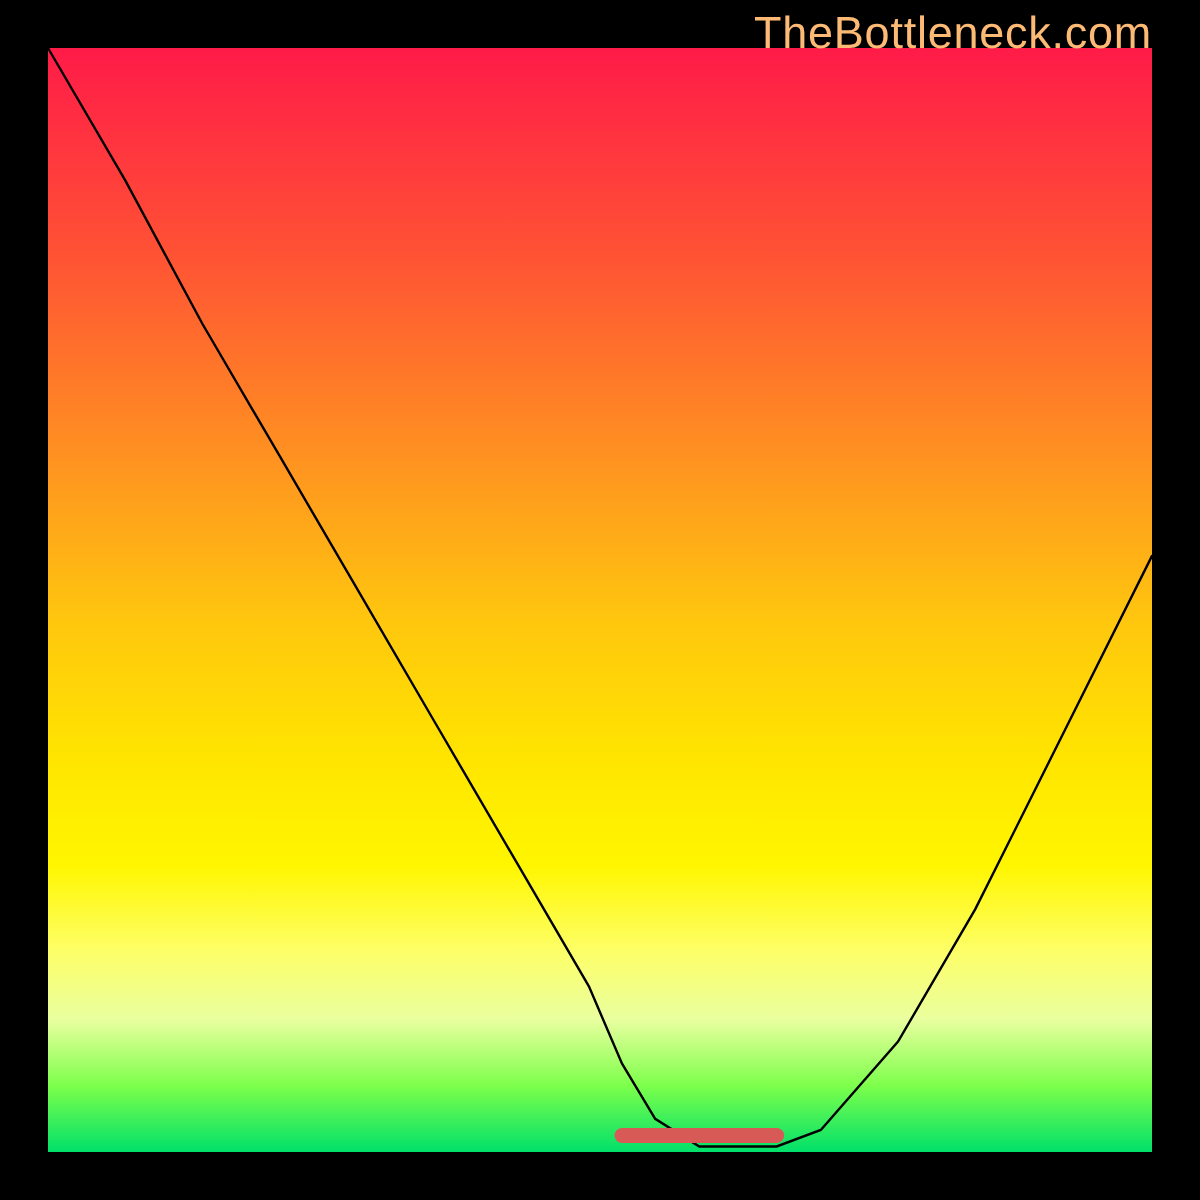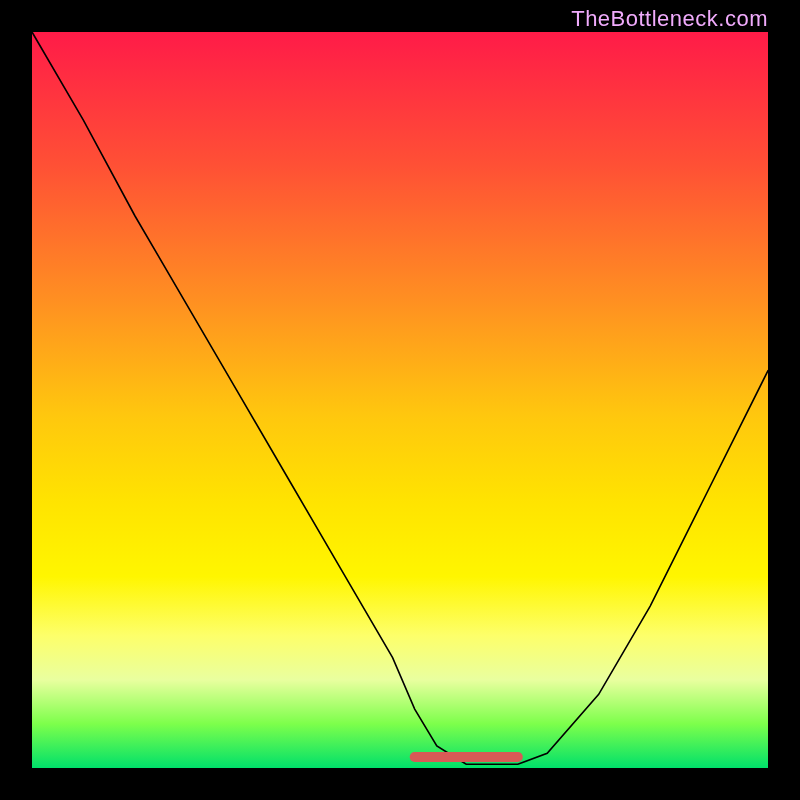--- a/index.html
+++ b/index.html
@@ -37,24 +37,24 @@
       #e9ff9f 88%,
       #7dff4b 94%,
       #00e06a 100%
     );
   }
   
   .watermark {
     position: absolute;
     top: 6px;
     right: 32px;
-    font-size: 22px;
+    font-size: 30px;
     font-weight: 400;
     letter-spacing: 0.5px;
-    color: #f0abfc;
+    color: #fdba74;
     user-select: none;
   }
   
   .curve {
     position: absolute;
     left: 0;
     top: 0;
     width: 736px;
     height: 736px;
     overflow: visible;

